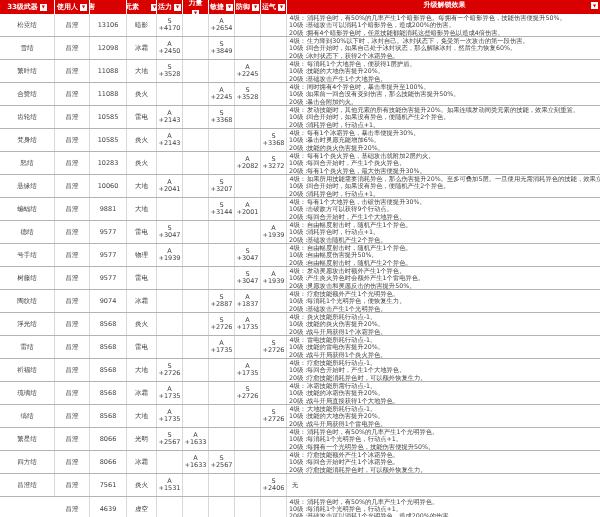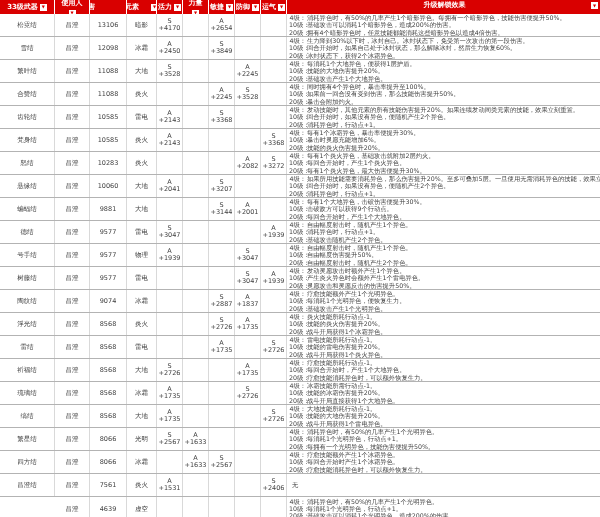--- a/index.html
+++ b/index.html
@@ -9,21 +9,21 @@
   .th{background:#d90000;color:#fff;font-size:7px;font-weight:bold;display:flex;align-items:center;justify-content:center;gap:2px;box-sizing:border-box;border-right:1px solid #fff;position:relative;white-space:nowrap;overflow:hidden;}
   .th:last-child{border-right:none;}
   .filter-box{width:7px;height:7px;background:#ffffff;flex:none;display:flex;align-items:center;justify-content:center;}
   .filter-box .g{color:#d90000;font-size:4px;line-height:1;transform:translateY(-0.5px);}
   .th .abs-right{position:absolute;right:2px;top:2px;}
   .tbody{display:flex;flex-direction:column;flex:1;align-items:flex-end;}
   .tr{display:flex;height:23px;flex:none;border-bottom:1px solid #b3b3b3;box-sizing:border-box;background:#fff;}
   .tr:last-child{border-bottom:none;}
   .td{box-sizing:border-box;border-right:1px solid #d9d9d9;display:flex;flex-direction:column;align-items:center;justify-content:center;font-size:6.5px;color:#404040;overflow:hidden;line-height:8px;white-space:nowrap;}
   .td:last-child{border-right:none;}
-  .c0{width:55px;}.c1{width:35px;flex-direction:column;}.c2{width:37px;gap:33px;}.c3{width:30px;gap:12px;}
+  .c0{width:55px;}.c1{width:35px;}.c2{width:37px;gap:33px;}.c3{width:30px;gap:12px;}
   .c4{width:26px;}.c5{width:26px;flex-direction:column;}.c6{width:26px;}.c7{width:26px;}.c8{width:26px;}
   .c9{width:313px;align-items:flex-start;padding-left:2px;}
   .grade{line-height:7px;}
   .bonus{line-height:7px;}
   .effect-line{display:flex;font-size:6.3px;line-height:7.3px;white-space:nowrap;color:#3f3f3f;}
   .lv{width:17px;text-align:right;flex:none;}
   .tx{margin-left:1px;}
   .none-line{font-size:6.3px;line-height:7.3px;padding-left:3px;color:#3f3f3f;}
 </style>
 </head>

